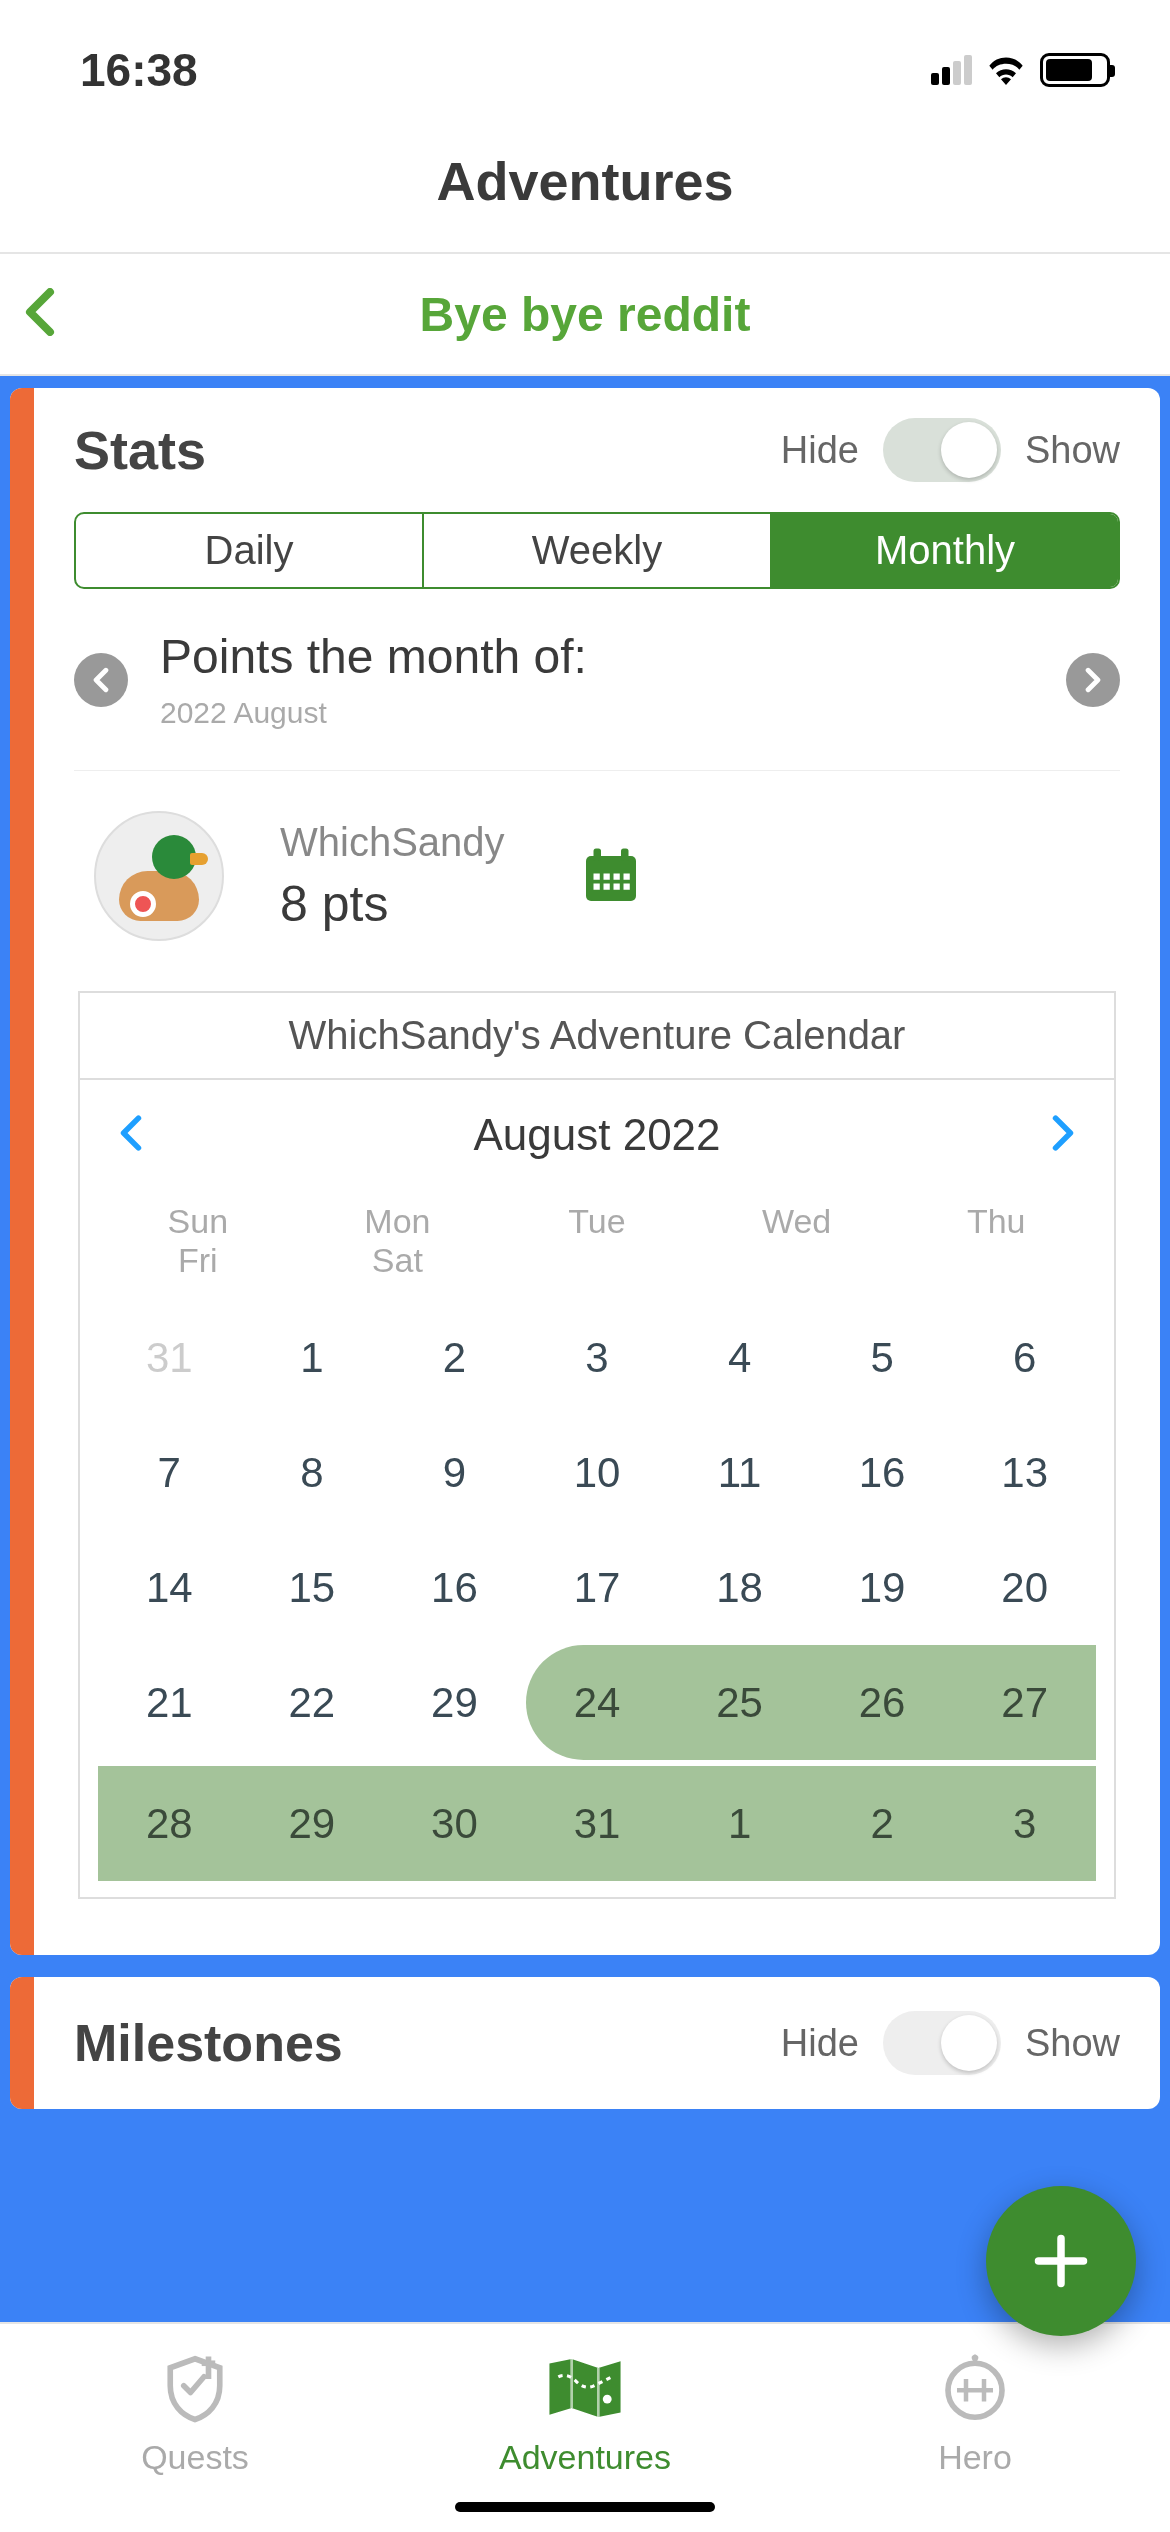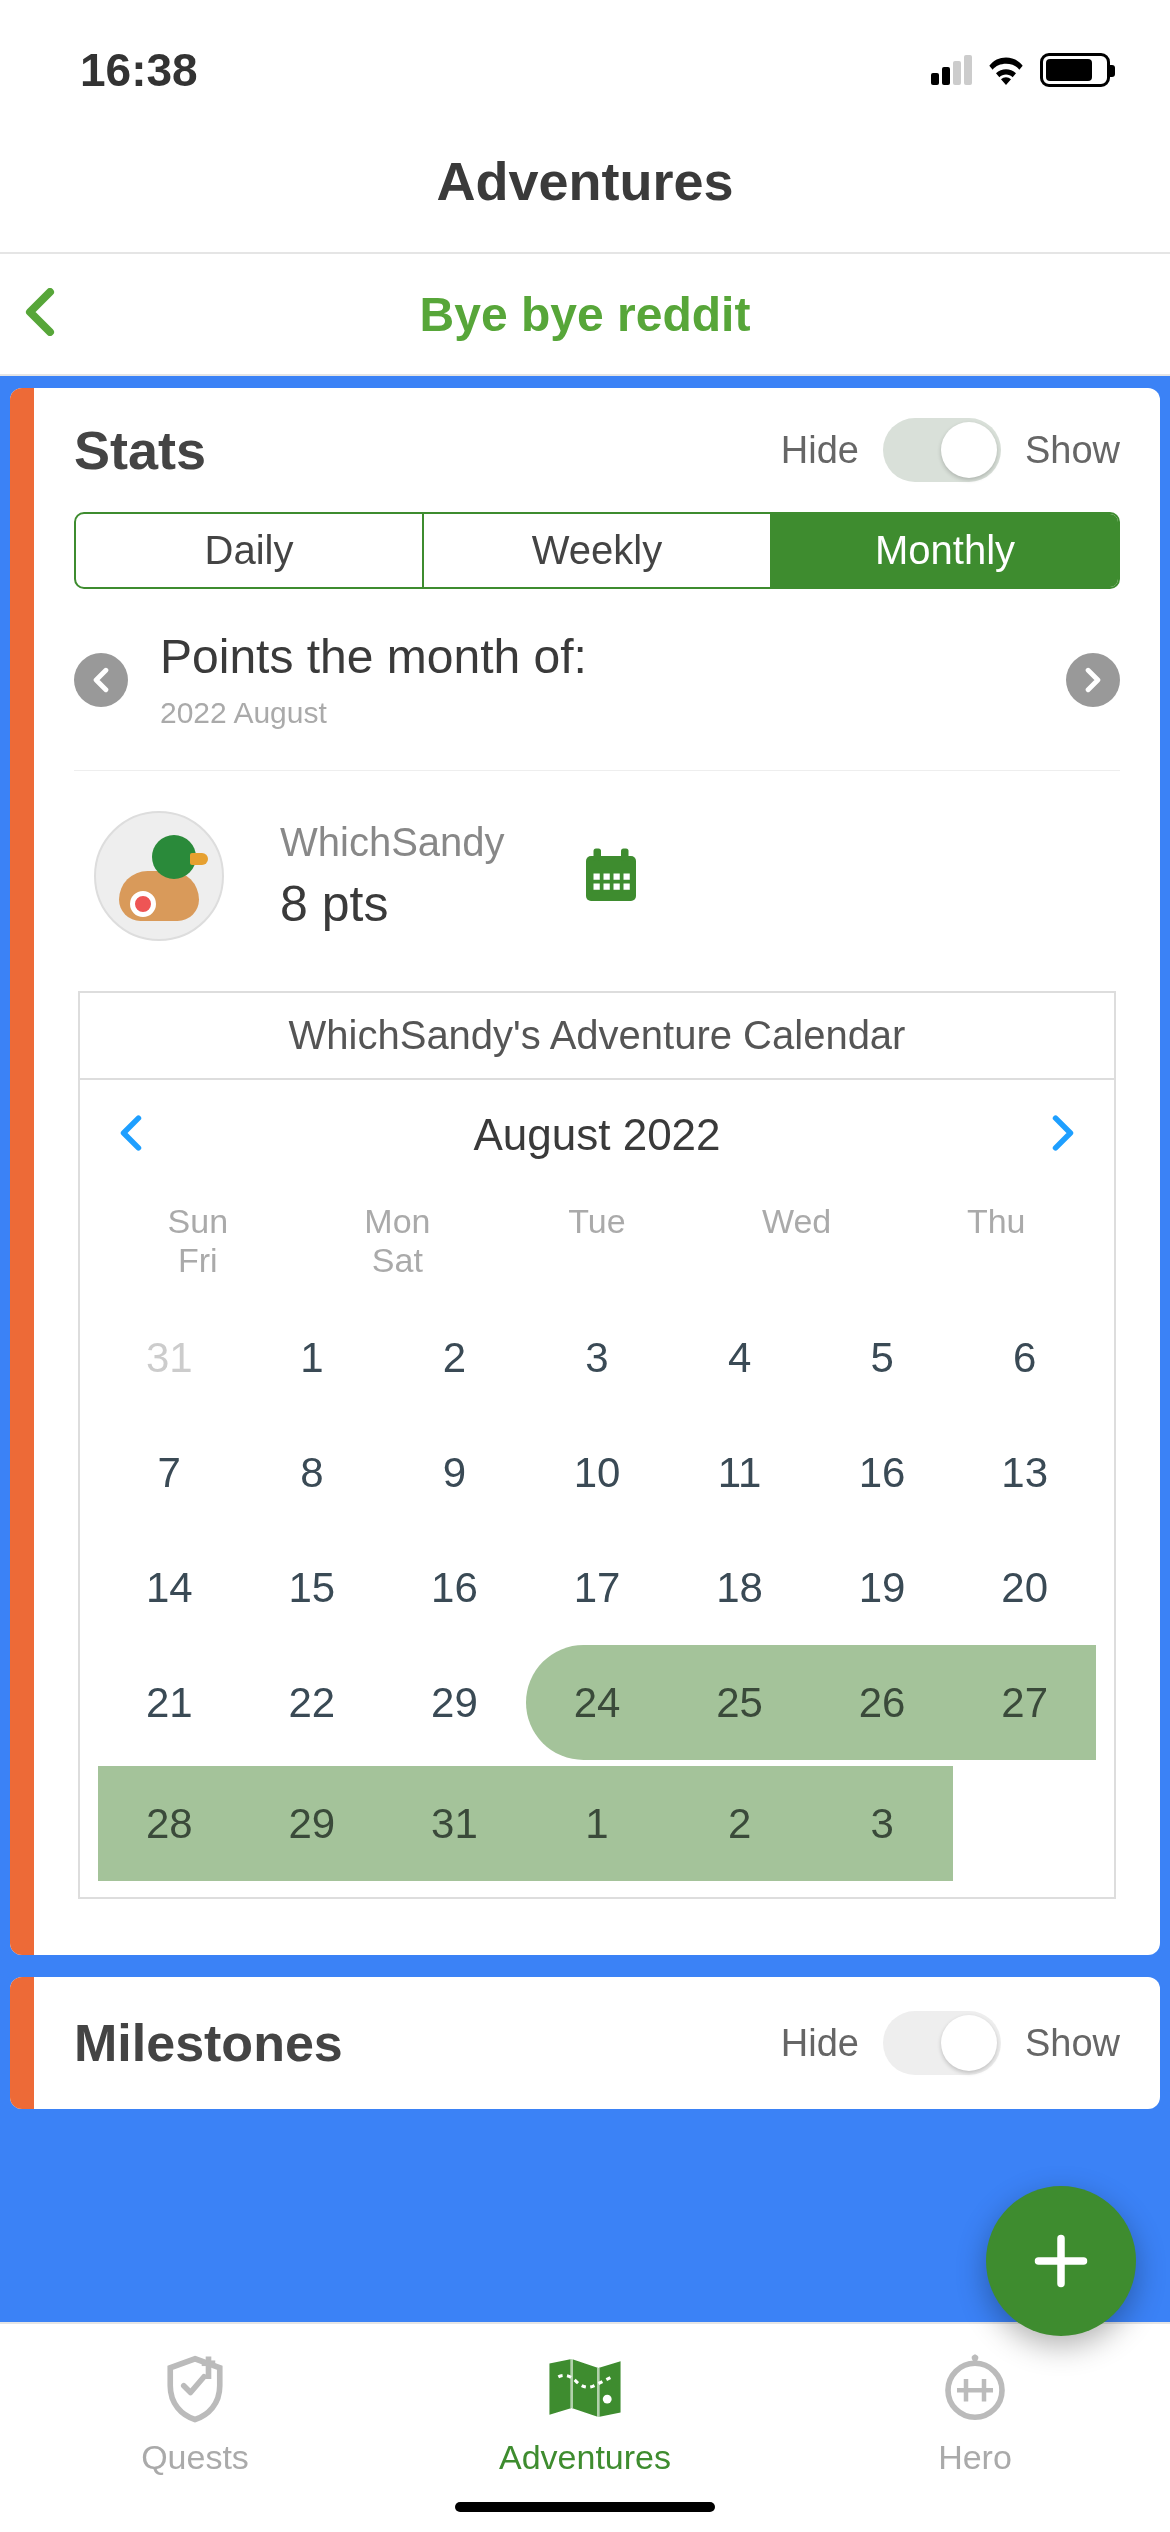--- a/index.html
+++ b/index.html
@@ -238,20 +238,21 @@
                 <div class="day">22</div>
                 <div class="day">29</div>
                 <div class="day hl start">24</div>
                 <div class="day hl">25</div>
                 <div class="day hl">26</div>
                 <div class="day hl">27</div>
               </div>
               <div class="week-row full-hl">
                 <div class="day">28</div>
                 <div class="day">29</div>
+                <div class="day">30</div>
                 <div class="day">31</div>
                 <div class="day">1</div>
                 <div class="day">2</div>
                 <div class="day">3</div>
               </div>
             </div>
         </div>
       </div>
     </div>
   </div>

